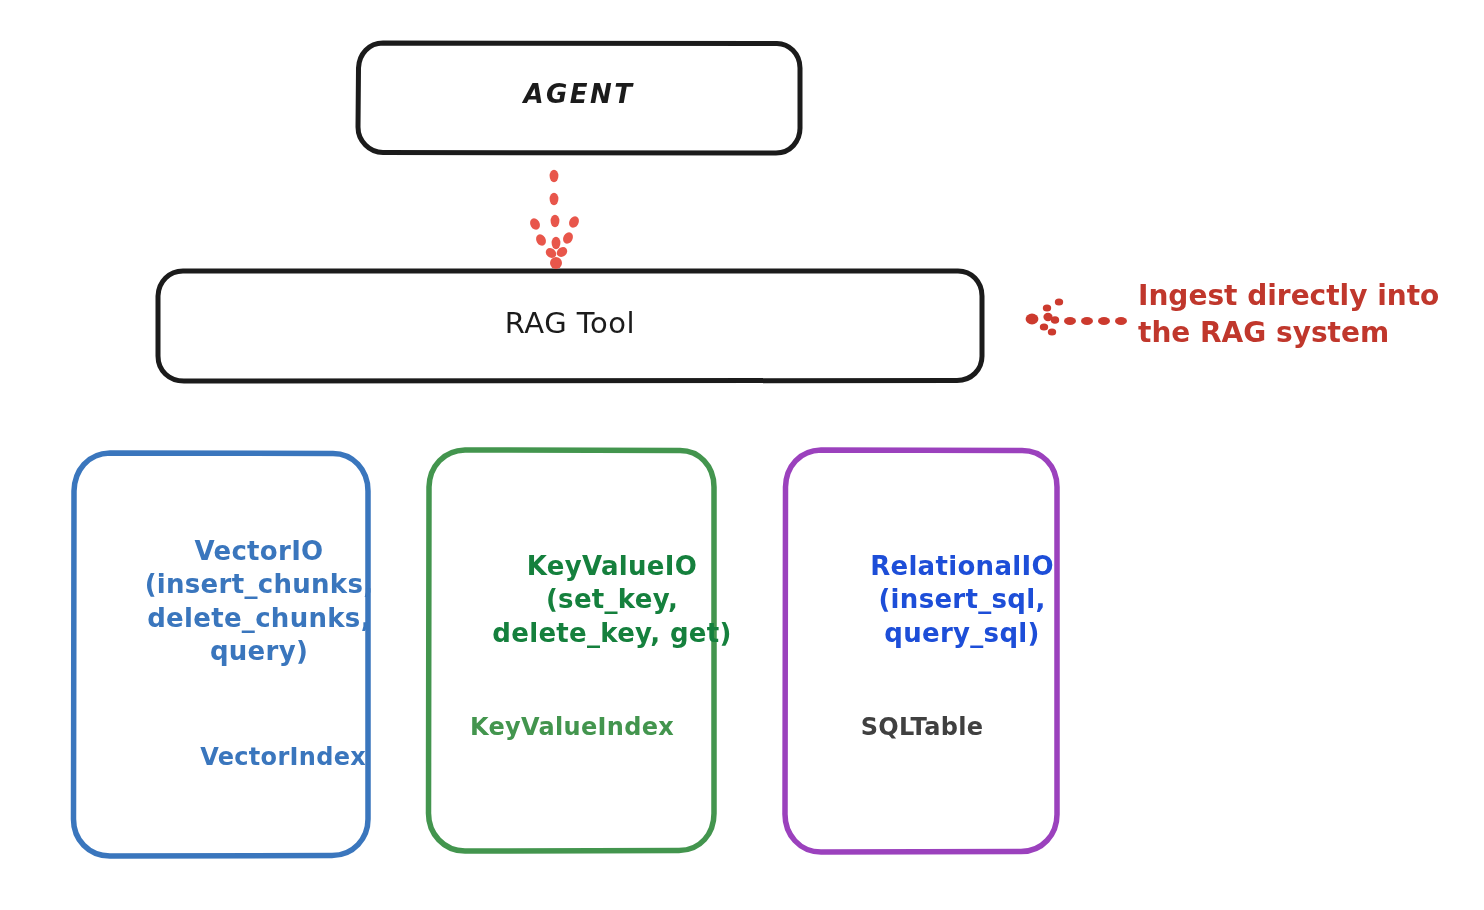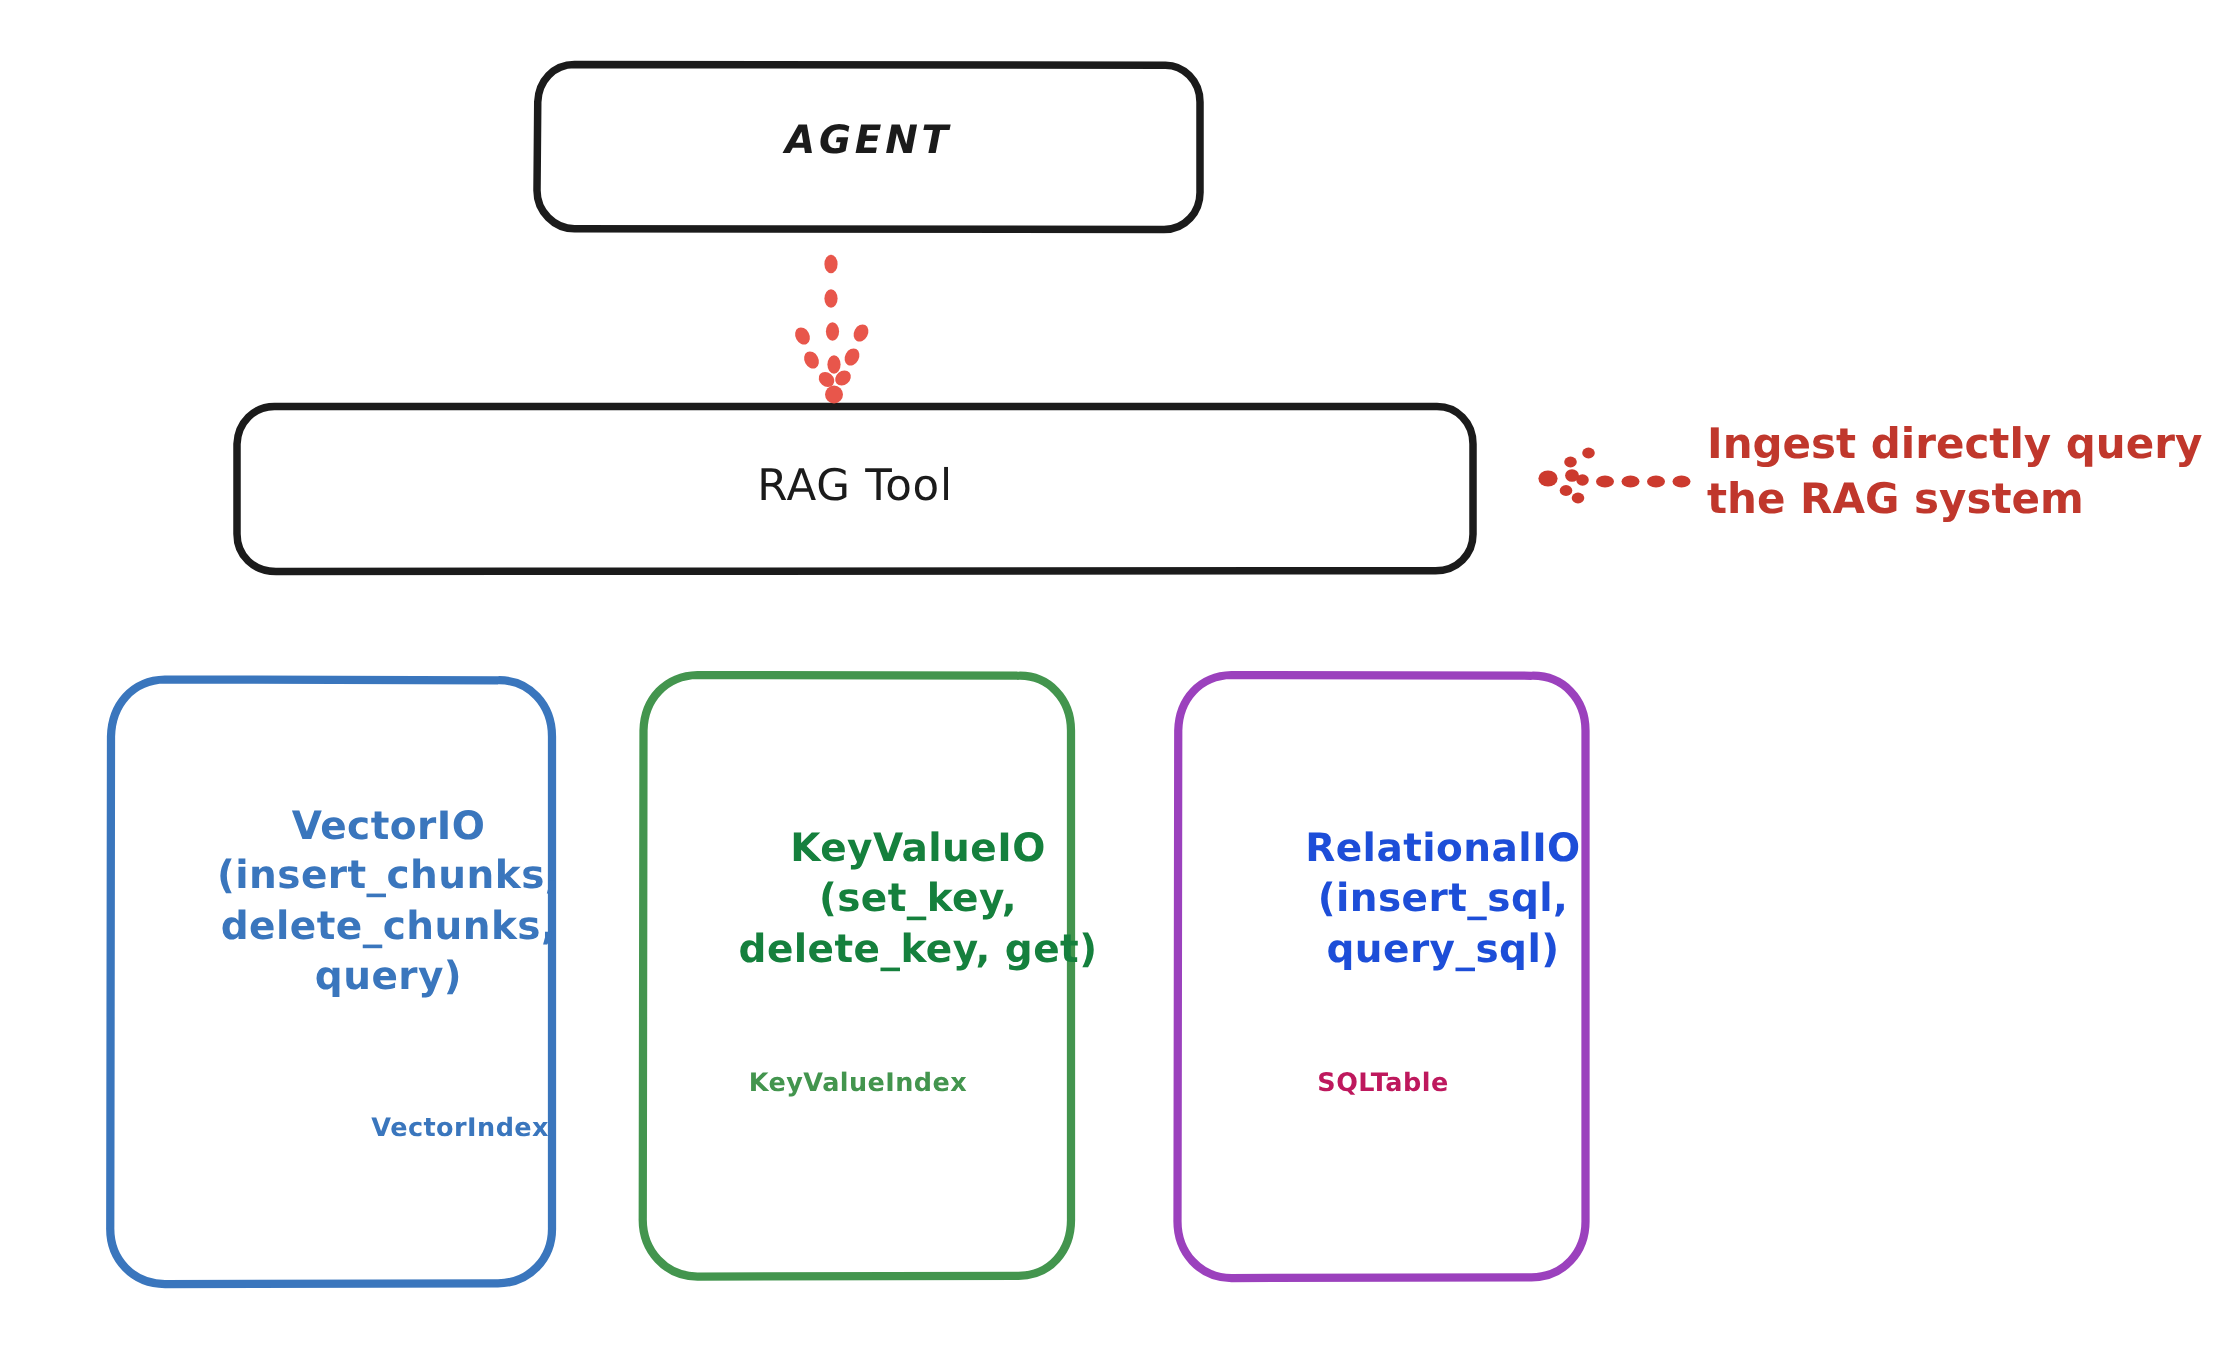--- a/index.html
+++ b/index.html
@@ -52,30 +52,30 @@
     text-align: center;
   }
   
   .leaf-primary {
     font-size: 26px;
     font-weight: 600;
     letter-spacing: 0.3px;
     padding-left: 40px;
   }
   .leaf-secondary {
-    font-size: 17px;
+    font-size: 24px;
     font-weight: 600;
     letter-spacing: 0.3px;
   }
   #vectorio-primary   { left: 72px;  top: 535px; width: 294px; color: #3a76bd; }
   #vectorio-secondary { left: 72px;  top: 742px; width: 294px; color: #3a76bd; text-align: right; }
   #kvio-primary       { left: 428px; top: 550px; width: 288px; color: #15803d; }
   #kvio-secondary     { left: 428px; top: 712px; width: 288px; color: #43954e; }
   #relio-primary      { left: 786px; top: 550px; width: 272px; color: #1d4ed8; }
-  #relio-secondary    { left: 786px; top: 712px; width: 272px; color: #be185d; }
+  #relio-secondary    { left: 786px; top: 712px; width: 272px; color: #404040; }
   
   #ingest-note {
     position: absolute;
     left: 1138px;
     top: 278px;
     width: 340px;
     font-size: 28px;
     font-weight: 600;
     line-height: 1.32;
     color: #c0372c;
@@ -188,14 +188,14 @@
 <div class="node-label leaf-primary" id="kvio-primary">KeyValueIO
 (set_key,
 delete_key, get)</div>
 <div class="node-label leaf-secondary" id="kvio-secondary">KeyValueIndex</div>
 
 <div class="node-label leaf-primary" id="relio-primary">RelationalIO
 (insert_sql,
 query_sql)</div>
 <div class="node-label leaf-secondary" id="relio-secondary">SQLTable</div>
 
-<div id="ingest-note">Ingest directly query
+<div id="ingest-note">Ingest directly into
 the RAG system</div>
 
 </body></html>

